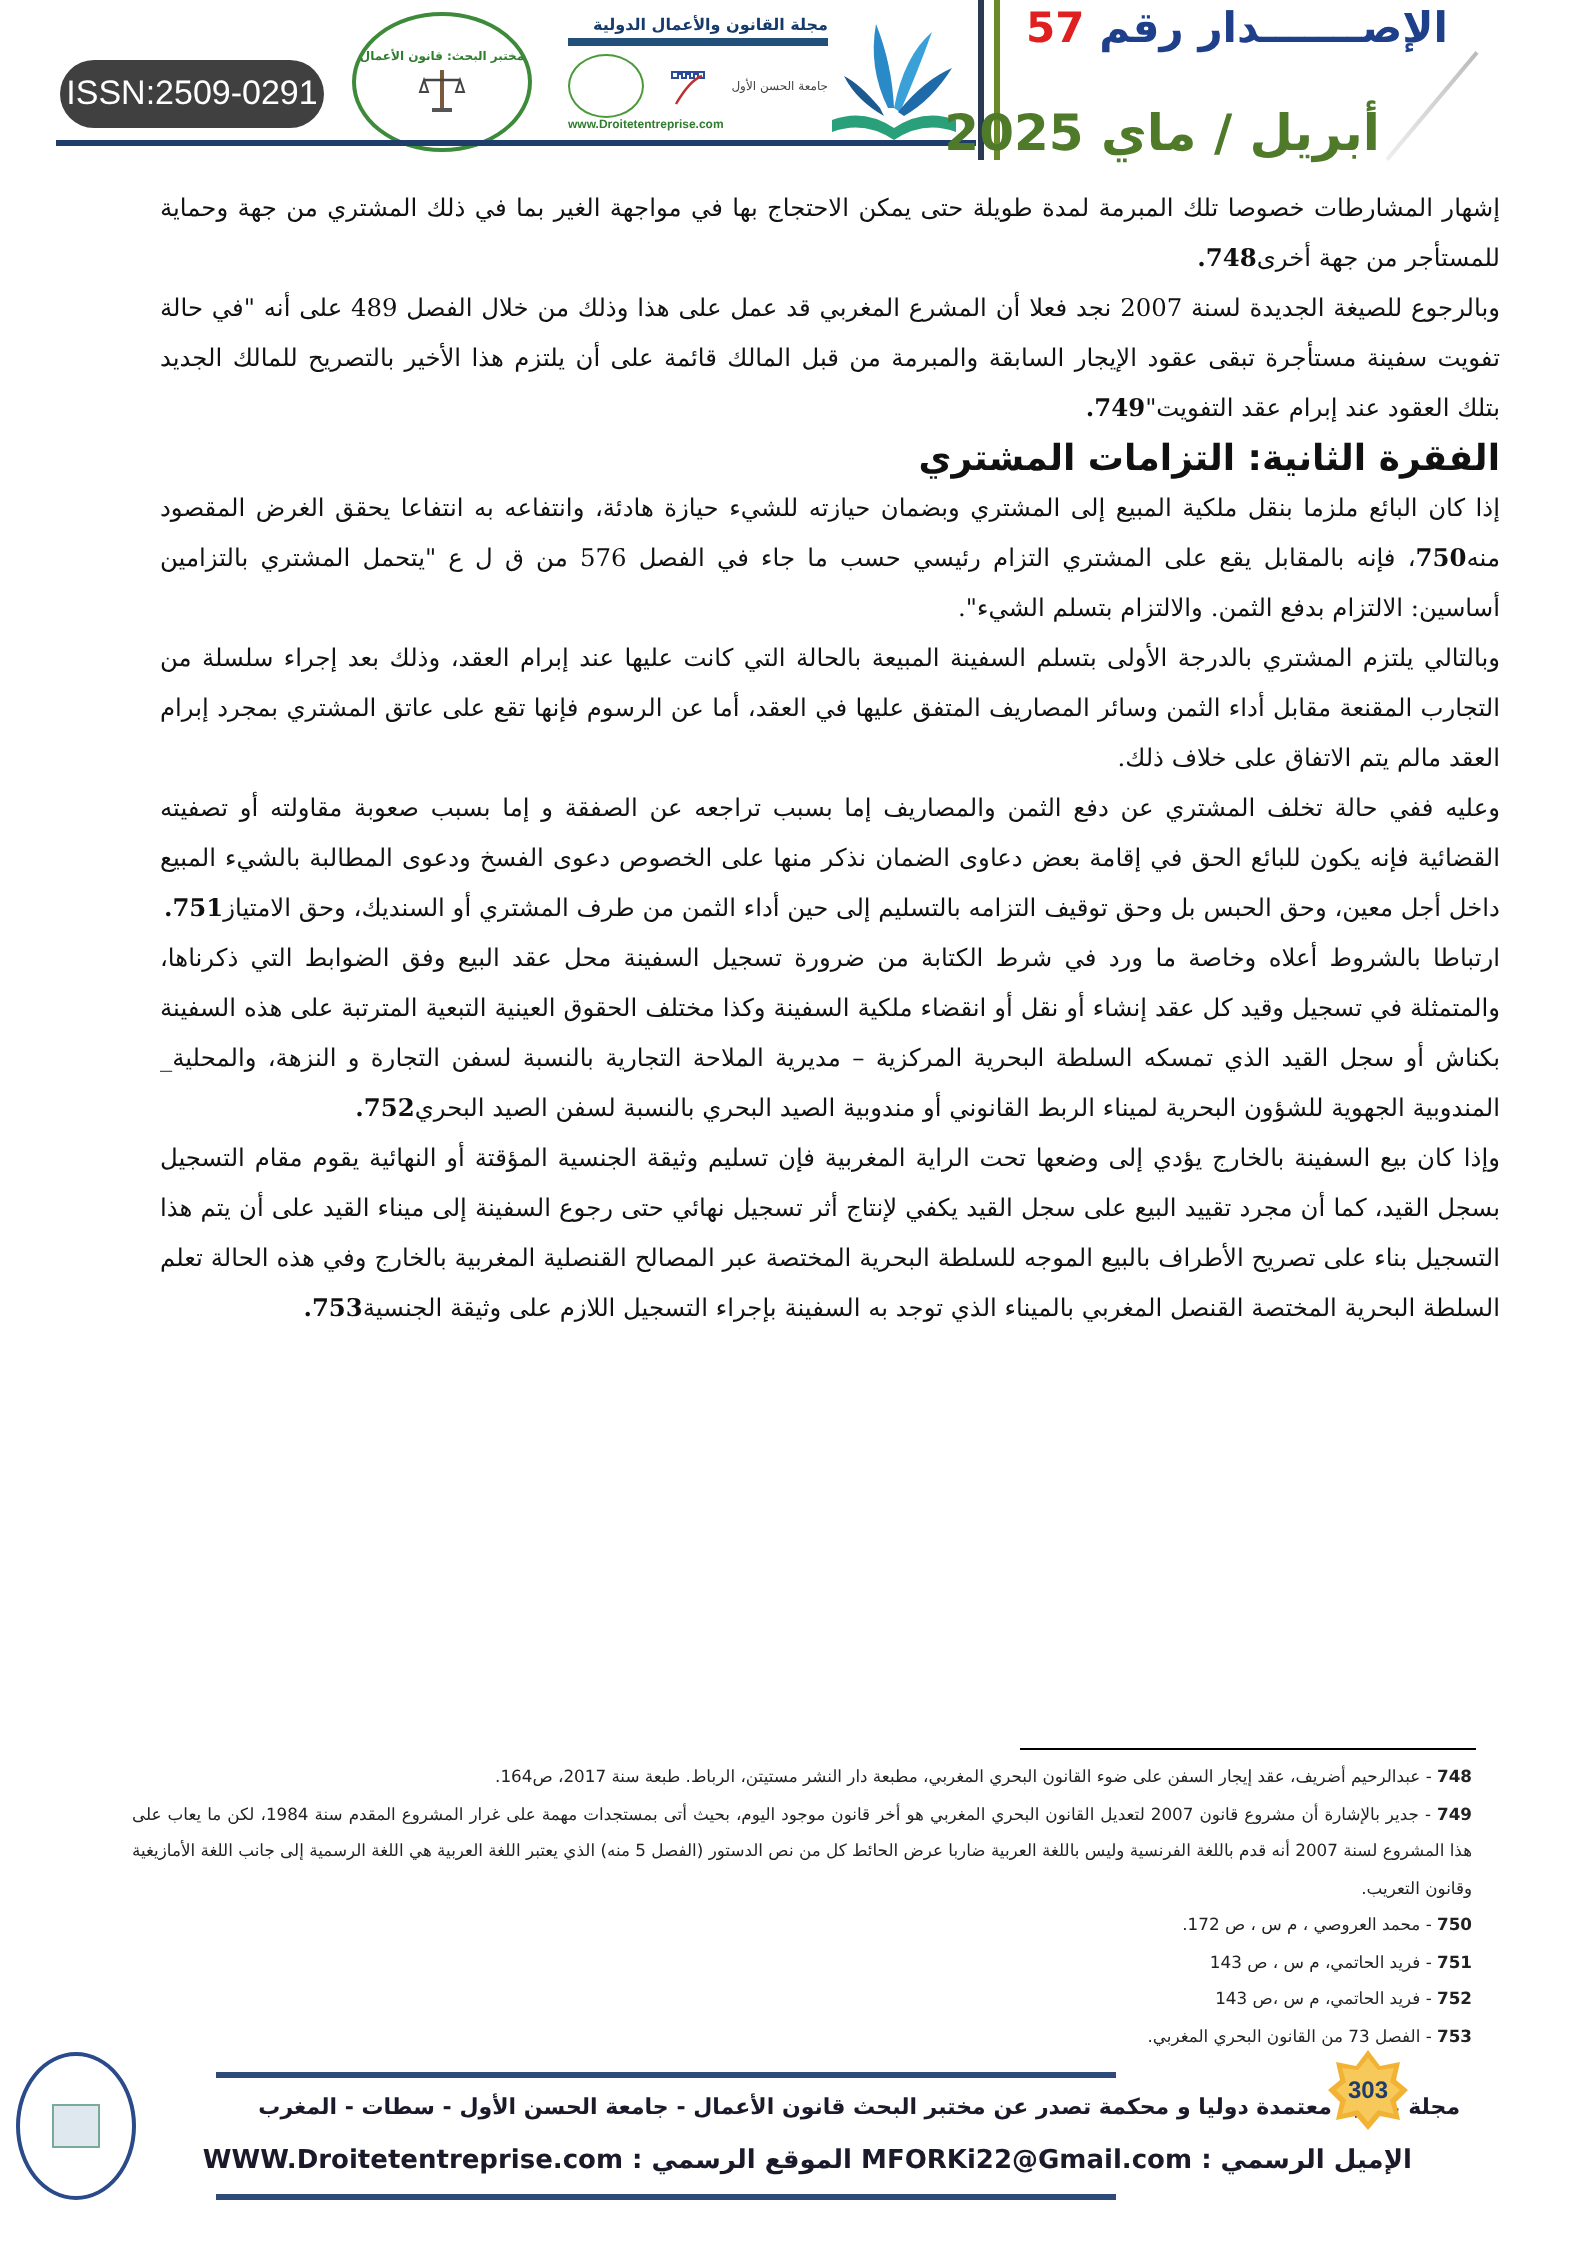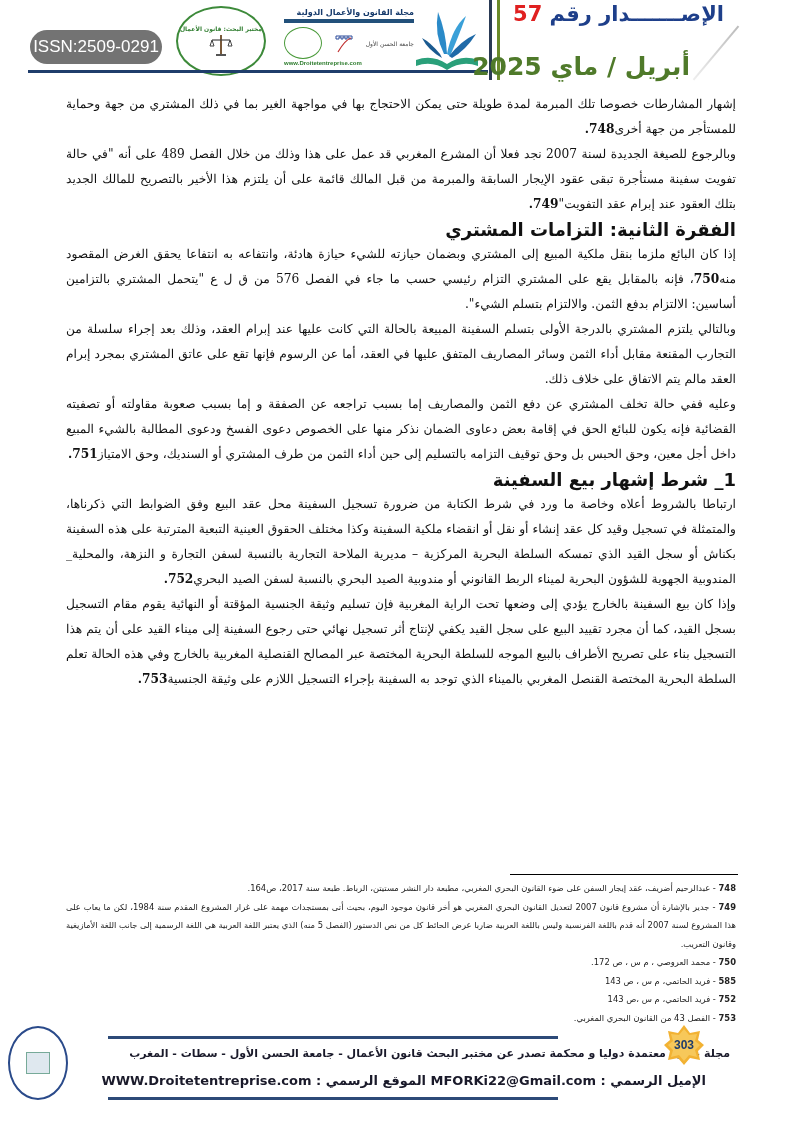--- a/index.html
+++ b/index.html
@@ -1,41 +1,41 @@
 <!DOCTYPE html>
 <html><head>
 <meta charset="utf-8">
 <style>
   html, body { margin:0; padding:0; background:#ffffff; }
   body { width:794px; height:1123px; position:relative; overflow:hidden; font-family:"DejaVu Sans", sans-serif; color:#111; }
 
   
   .header { position:absolute; left:0; top:0; width:794px; height:90px; }
-  .issn { position:absolute; left:30px; top:30px; width:132px; height:34px; background:#737373; border-radius:17px; color:#fff; font-family:"Liberation Sans", sans-serif; font-size:17px; display:flex; align-items:center; justify-content:center; }
+  .issn { position:absolute; left:30px; top:30px; width:132px; height:34px; background:#404040; border-radius:17px; color:#fff; font-family:"Liberation Sans", sans-serif; font-size:17px; display:flex; align-items:center; justify-content:center; }
   .seal1 { position:absolute; left:176px; top:6px; width:86px; height:66px; border:2px solid #3d8a3a; border-radius:50%; display:flex; align-items:center; justify-content:center; flex-direction:column; }
   .seal1 .ring-text { font-size:6px; color:#2f7d2f; font-weight:bold; direction:rtl; }
   .scale-icon { width:26px; height:26px; }
   .journal-box { position:absolute; left:284px; top:8px; width:130px; height:64px; }
   .journal-title { font-size:8px; color:#163a6b; font-weight:bold; direction:rtl; text-align:right; white-space:nowrap; }
   .journal-strip { height:4px; background:#22507a; margin:2px 0 3px 0; }
   .journal-row { display:flex; align-items:center; justify-content:space-between; height:34px; }
   .mini-seal { width:36px; height:30px; border:1.5px solid #4a9a3a; border-radius:50%; }
   .uni-text { font-size:6px; color:#444; }
   .journal-url { font-size:6px; color:#2f7d2f; font-weight:bold; font-family:"Liberation Sans", sans-serif; }
   .book-logo { position:absolute; left:414px; top:4px; width:66px; height:68px; }
   .header-divider { position:absolute; left:28px; top:70px; width:460px; height:3px; background:#1f3d6b; }
   .v-bar1 { position:absolute; left:489px; top:0; width:3px; height:80px; background:#2a3a55; }
   .v-bar2 { position:absolute; left:497px; top:0; width:3px; height:80px; background:#6a8a2a; }
   .issue-line { position:absolute; right:70px; top:2px; font-size:21px; font-weight:bold; color:#1e3f8a; direction:rtl; white-space:nowrap; font-family:"DejaVu Sans", sans-serif; }
   .issue-num { color:#e02020; }
   .date-line { position:absolute; right:104px; top:40px; font-size:25px; font-weight:bold; color:#4f7a2a; direction:rtl; white-space:nowrap;margin-top:12px; }
   .diag-line { position:absolute; left:715px; top:18px; width:2px; height:70px; background:linear-gradient(#bbb,#eee); transform:rotate(40deg); }
 
   
-  .content { position:absolute; left:66px; top:92px; width:670px; direction:rtl; text-align:justify; font-family:"DejaVu Serif", serif; font-size:12.2px; line-height:25px; }
+  .content { position:absolute; left:80px; top:92px; width:670px; direction:rtl; text-align:justify; font-family:"DejaVu Serif", serif; font-size:12.2px; line-height:25px; }
   .content p { margin:0; }
   .content .heading { font-weight:bold; font-family:"DejaVu Sans", sans-serif; font-size:18px; }
   .content .ref { font-weight:bold; }
 
   
   .fn-rule { position:absolute; left:510px; top:874px; width:228px; height:1px; background:#000; }
   .footnotes { position:absolute; left:66px; top:879px; width:670px; direction:rtl; text-align:justify; font-family:"DejaVu Sans", sans-serif; font-size:8.4px; line-height:18.5px; color:#222; }
   .footnotes p { margin:0; }
   .fn-num { font-weight:bold; }
 
@@ -100,33 +100,32 @@
   <div class="diag-line"></div>
 </div>
 
 <div class="content">
   <p><span>إشهار المشارطات خصوصا تلك المبرمة لمدة طويلة حتى يمكن الاحتجاج بها في مواجهة الغير بما في ذلك المشتري من جهة وحماية للمستأجر من جهة أخرى</span><span class="ref">748.</span></p>
   <p><span>وبالرجوع للصيغة الجديدة لسنة 2007 نجد فعلا أن المشرع المغربي قد عمل على هذا وذلك من خلال الفصل 489 على أنه "في حالة تفويت سفينة مستأجرة تبقى عقود الإيجار السابقة والمبرمة من قبل المالك قائمة على أن يلتزم هذا الأخير بالتصريح للمالك الجديد بتلك العقود عند إبرام عقد التفويت"</span><span class="ref">749.</span></p>
   <p class="heading">الفقرة الثانية: التزامات المشتري</p>
   <p><span>إذا كان البائع ملزما بنقل ملكية المبيع إلى المشتري وبضمان حيازته للشيء حيازة هادئة، وانتفاعه به انتفاعا يحقق الغرض المقصود منه</span><span class="ref">750</span><span>، فإنه بالمقابل يقع على المشتري التزام رئيسي حسب ما جاء في الفصل 576 من ق ل ع "يتحمل المشتري بالتزامين أساسين: الالتزام بدفع الثمن. والالتزام بتسلم الشيء".</span></p>
   <p>وبالتالي يلتزم المشتري بالدرجة الأولى بتسلم السفينة المبيعة بالحالة التي كانت عليها عند إبرام العقد، وذلك بعد إجراء سلسلة من التجارب المقنعة مقابل أداء الثمن وسائر المصاريف المتفق عليها في العقد، أما عن الرسوم فإنها تقع على عاتق المشتري بمجرد إبرام العقد مالم يتم الاتفاق على خلاف ذلك.</p>
   <p><span>وعليه ففي حالة تخلف المشتري عن دفع الثمن والمصاريف إما بسبب تراجعه عن الصفقة و إما بسبب صعوبة مقاولته أو تصفيته القضائية فإنه يكون للبائع الحق في إقامة بعض دعاوى الضمان نذكر منها على الخصوص دعوى الفسخ ودعوى المطالبة بالشيء المبيع داخل أجل معين، وحق الحبس بل وحق توقيف التزامه بالتسليم إلى حين أداء الثمن من طرف المشتري أو السنديك، وحق الامتياز</span><span class="ref">751.</span></p>
-  <p class="heading">1_ شرط إشهار بيع السفينة</p>
   <p><span>ارتباطا بالشروط  أعلاه وخاصة ما ورد في شرط الكتابة من ضرورة تسجيل السفينة محل عقد البيع وفق الضوابط التي ذكرناها، والمتمثلة في تسجيل وقيد كل عقد إنشاء أو نقل أو انقضاء ملكية السفينة وكذا مختلف الحقوق العينية التبعية المترتبة على هذه السفينة بكناش أو سجل القيد الذي تمسكه السلطة البحرية المركزية – مديرية الملاحة التجارية بالنسبة لسفن التجارة و النزهة، والمحلية_ المندوبية الجهوية للشؤون البحرية لميناء الربط القانوني أو مندوبية الصيد البحري بالنسبة لسفن الصيد البحري</span><span class="ref">752.</span></p>
   <p><span>وإذا كان بيع السفينة بالخارج يؤدي إلى وضعها تحت الراية المغربية فإن تسليم وثيقة الجنسية المؤقتة أو النهائية يقوم مقام التسجيل بسجل القيد، كما أن مجرد تقييد البيع على سجل القيد يكفي لإنتاج أثر تسجيل نهائي حتى رجوع السفينة إلى ميناء القيد على أن يتم هذا التسجيل بناء على تصريح الأطراف بالبيع الموجه للسلطة البحرية المختصة عبر المصالح القنصلية المغربية بالخارج وفي هذه الحالة تعلم السلطة البحرية المختصة القنصل المغربي بالميناء الذي توجد به السفينة بإجراء التسجيل اللازم على وثيقة الجنسية</span><span class="ref">753.</span></p>
 </div>
 
 <div class="fn-rule"></div>
 <div class="footnotes">
   <p><span class="fn-num">748</span><span> - عبدالرحيم أضريف، عقد إيجار السفن على ضوء القانون البحري المغربي، مطبعة دار النشر مستيتن، الرباط. طبعة سنة 2017، ص164.</span></p>
   <p><span class="fn-num">749</span><span> - جدير بالإشارة أن مشروع قانون 2007 لتعديل القانون البحري المغربي هو أخر قانون موجود اليوم، بحيث أتى بمستجدات مهمة على غرار المشروع المقدم سنة 1984، لكن ما يعاب على هذا المشروع لسنة 2007 أنه قدم باللغة الفرنسية وليس باللغة العربية ضاربا عرض الحائط كل من نص الدستور (الفصل 5 منه) الذي يعتبر اللغة العربية هي اللغة الرسمية إلى جانب اللغة الأمازيغية وقانون التعريب.</span></p>
   <p><span class="fn-num">750</span><span> - محمد العروصي ، م س ، ص 172.</span></p>
-  <p><span class="fn-num">585</span><span> - فريد الحاتمي، م س ، ص 143</span></p>
+  <p><span class="fn-num">751</span><span> - فريد الحاتمي، م س ، ص 143</span></p>
   <p><span class="fn-num">752</span><span> - فريد الحاتمي، م س ،ص 143</span></p>
-  <p><span class="fn-num">753</span><span> - الفصل 43 من القانون البحري المغربي.</span></p>
+  <p><span class="fn-num">753</span><span> - الفصل 73 من القانون البحري المغربي.</span></p>
 </div>
 
 <div class="bottom-seal">
   <div class="bottom-seal-inner"></div>
 </div>
 <div class="footer-rule-top"></div>
 <div class="footer-line1">مجلة علمية معتمدة  دوليا و محكمة تصدر عن مختبر البحث قانون الأعمال - جامعة الحسن الأول - سطات - المغرب</div>
 <div class="footer-line2">الإميل الرسمي :  MFORKi22@Gmail.com الموقع الرسمي : WWW.Droitetentreprise.com</div>
 <div class="footer-rule-bot"></div>
 <svg class="page-badge" viewBox="0 0 42 42">

